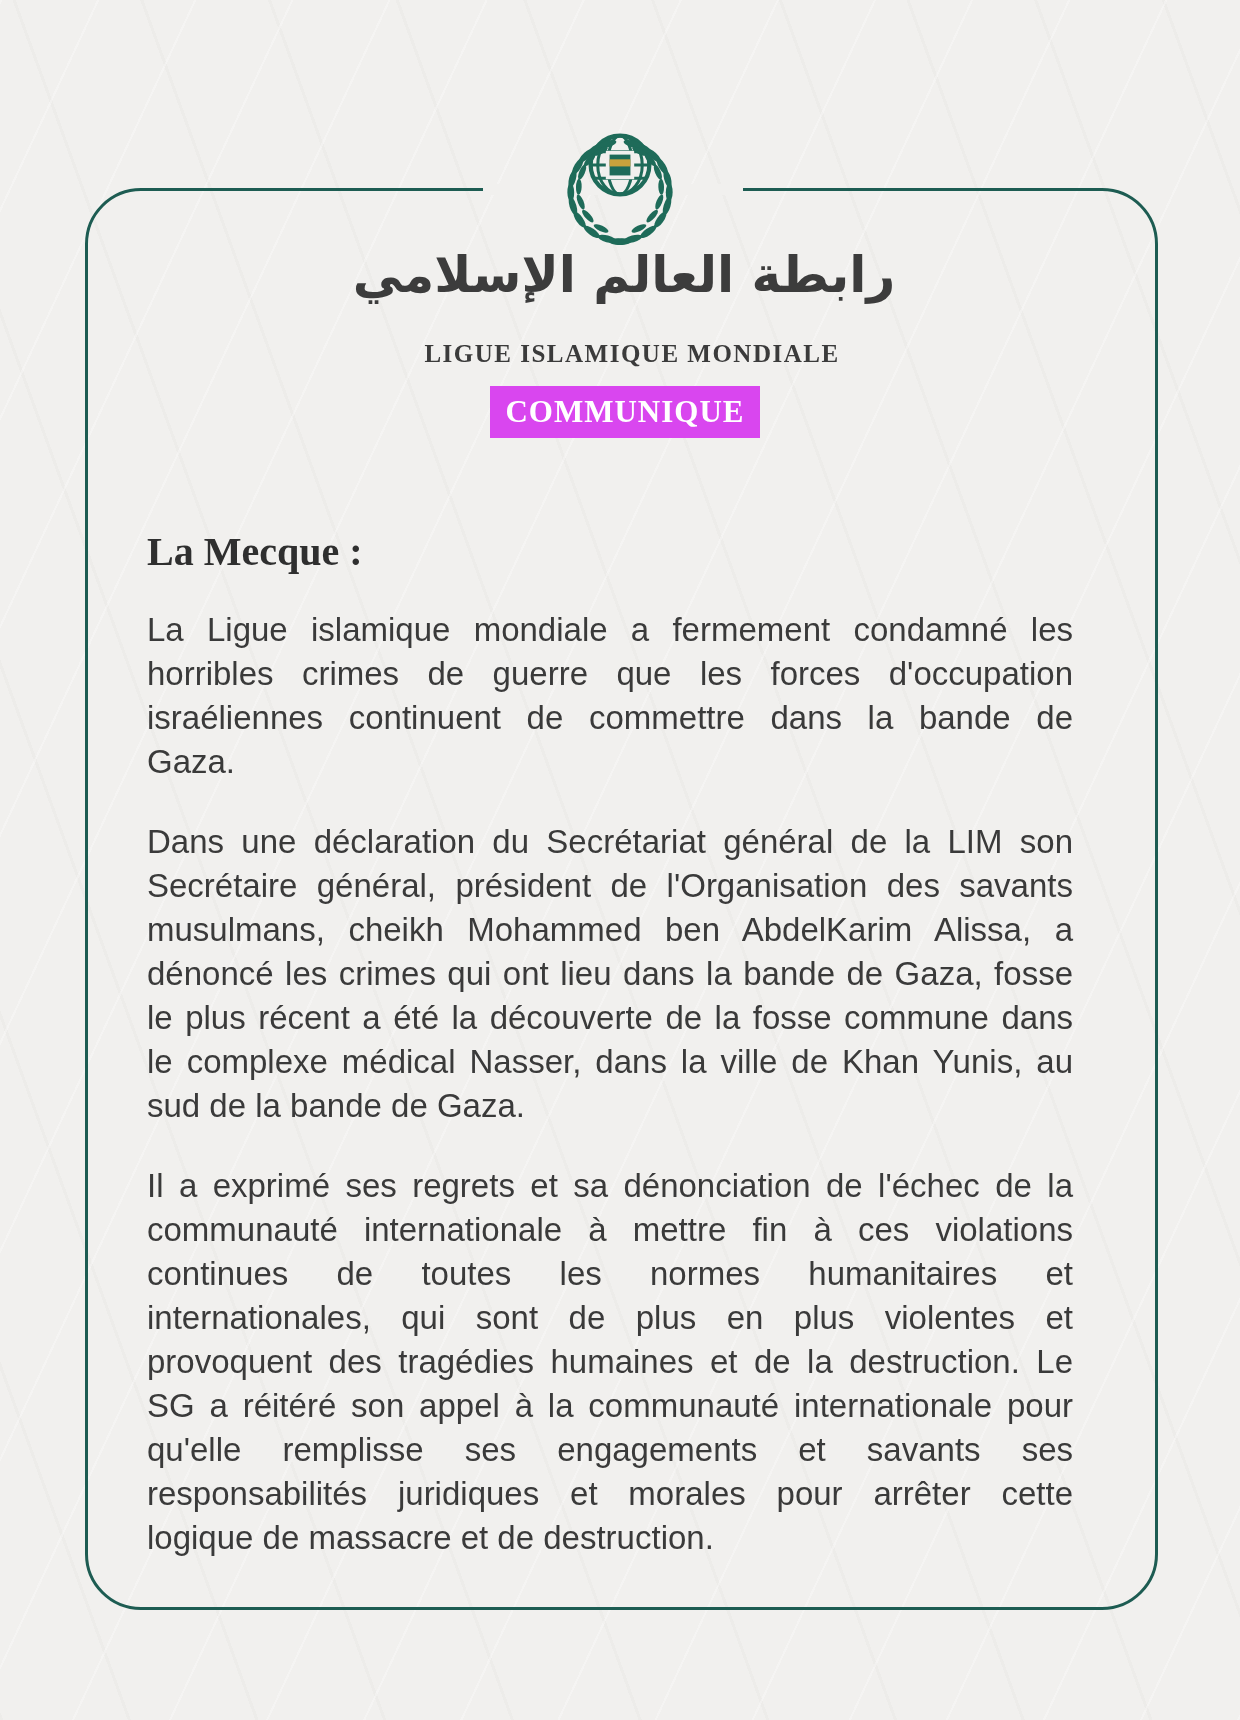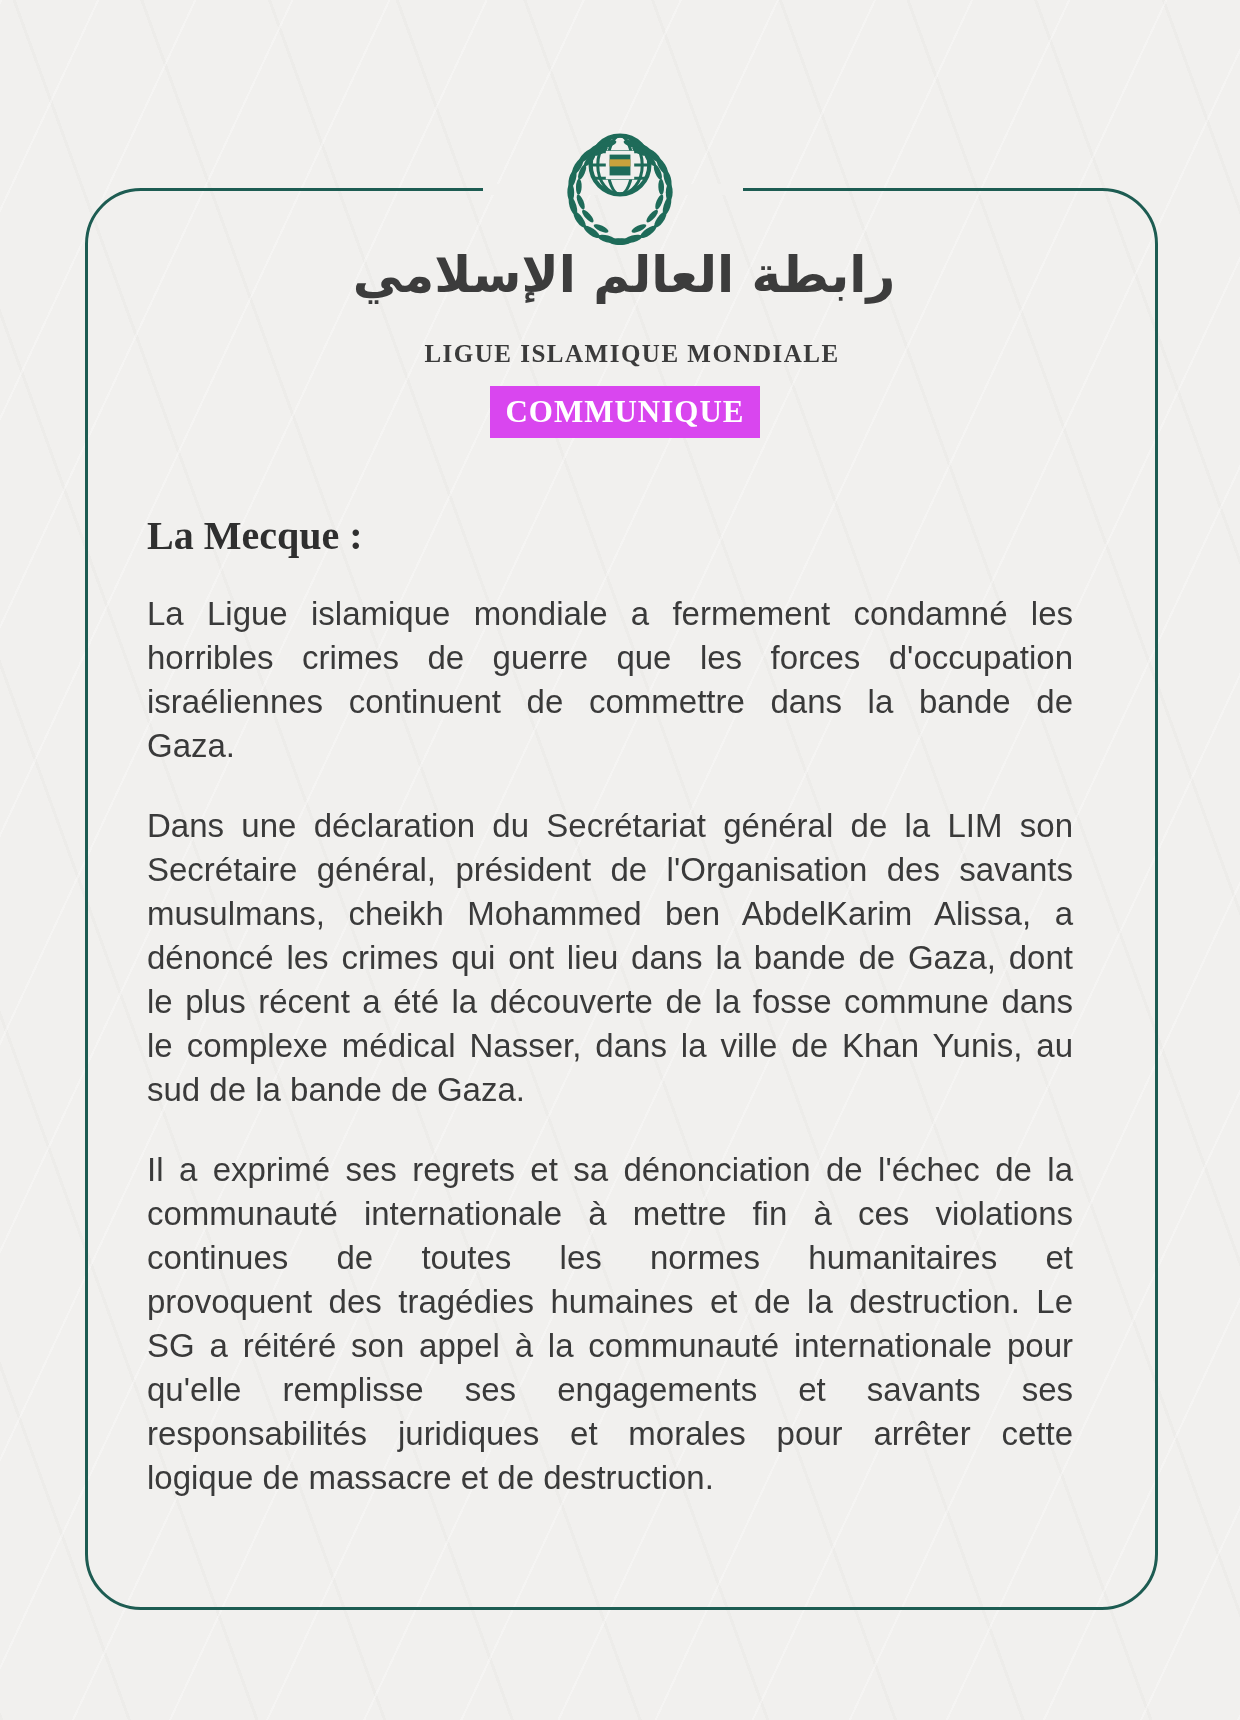--- a/index.html
+++ b/index.html
@@ -39,21 +39,21 @@
   .badge{
     position:absolute;left:490px;top:386px;width:270px;height:52px;
     background:#d946ef;display:flex;align-items:center;justify-content:center;
     box-shadow:0 0 0 0 rgba(0,0,0,0);
   }
   .badge span{
     font-family:"Liberation Serif",serif;font-weight:bold;
     font-size:31px;letter-spacing:1px;color:#ffffff;
   }
   .content{
-    position:absolute;left:147px;top:514px;width:926px;color:#3a3a3a;
+    position:absolute;left:147px;top:530px;width:926px;color:#3a3a3a;
   }
   .dateline{
     font-family:"Liberation Serif",serif;font-weight:bold;
     font-size:40px;line-height:44px;color:#2f2f2f;
     margin:0 0 34px 0;
   }
   .para{margin:0 0 36px 0;font-size:33px;line-height:44px;}
   .para:last-child{margin-bottom:0;}
   .tline{text-align:justify;text-align-last:justify;}
   .tline-last{text-align-last:left;}
@@ -118,28 +118,29 @@
   <div class="para">
       <div class="tline">La Ligue islamique mondiale a fermement condamné les</div>
       <div class="tline">horribles crimes de guerre que les forces d'occupation</div>
       <div class="tline">israéliennes continuent de commettre dans la bande de</div>
       <div class="tline tline-last">Gaza.</div>
     </div>
   <div class="para">
       <div class="tline">Dans une déclaration du Secrétariat général de la LIM son</div>
       <div class="tline">Secrétaire général, président de l'Organisation des savants</div>
       <div class="tline">musulmans, cheikh Mohammed ben AbdelKarim Alissa, a</div>
-      <div class="tline">dénoncé les crimes qui ont lieu dans la bande de Gaza, dont</div>
+      <div class="tline">dénoncé les crimes qui ont lieu dans la bande de Gaza, fosse</div>
       <div class="tline">le plus récent a été la découverte de la fosse commune dans</div>
       <div class="tline">le complexe médical Nasser, dans la ville de Khan Yunis, au</div>
       <div class="tline tline-last">sud de la bande de Gaza.</div>
     </div>
   <div class="para">
       <div class="tline">Il a exprimé ses regrets et sa dénonciation de l'échec de la</div>
       <div class="tline">communauté internationale à mettre fin à ces violations</div>
       <div class="tline">continues de toutes les normes humanitaires et</div>
+      <div class="tline">internationales, qui sont de plus en plus violentes et</div>
       <div class="tline">provoquent des tragédies humaines et de la destruction. Le</div>
       <div class="tline">SG a réitéré son appel à la communauté internationale pour</div>
       <div class="tline">qu'elle remplisse ses engagements et savants ses</div>
       <div class="tline">responsabilités juridiques et morales pour arrêter cette</div>
       <div class="tline tline-last">logique de massacre et de destruction.</div>
     </div>
 </div>
 
 </body></html>

